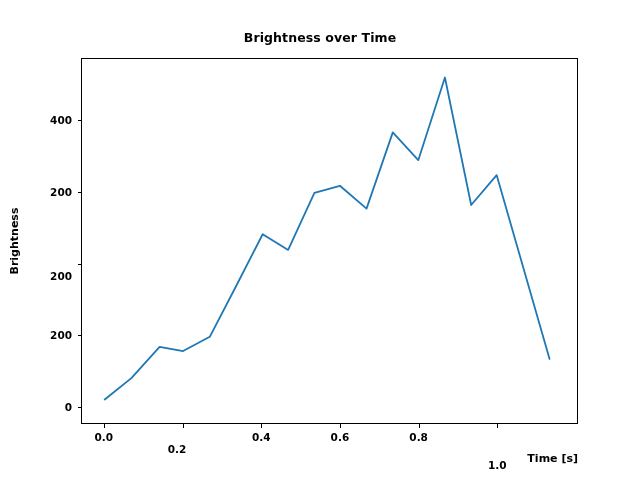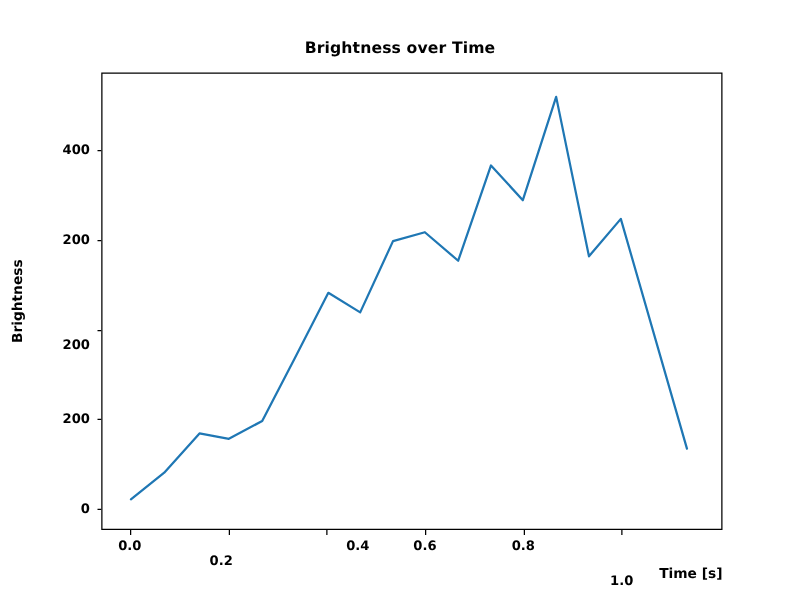--- a/index.html
+++ b/index.html
@@ -114,21 +114,21 @@
   <div id="ytick-labels">
       <div class="tick-label ytick-label" style="top: 406.81px; left: 34px; width: 38px;">0</div>
       <div class="tick-label ytick-label" style="top: 335.186px; left: 34px; width: 38px;">200</div>
       <div class="tick-label ytick-label" style="top: 263.562px; left: 34px; width: 38px; margin-top: 12px;">200</div>
       <div class="tick-label ytick-label" style="top: 191.937px; left: 34px; width: 38px;">200</div>
       <div class="tick-label ytick-label" style="top: 120.313px; left: 34px; width: 38px;">400</div>
     </div>
   <div id="xtick-labels">
       <div class="tick-label xtick-label" style="left: 103.823px; top: 431px;">0.0</div>
       <div class="tick-label xtick-label" style="left: 177px; top: 431px; margin-top: 12px;">0.2</div>
-      <div class="tick-label xtick-label" style="left: 261.226px; top: 431px; margin-left: 25px;">0.4</div>
+      <div class="tick-label xtick-label" style="left: 261.226px; top: 431px;">0.4</div>
       <div class="tick-label xtick-label" style="left: 339.928px; top: 431px;">0.6</div>
       <div class="tick-label xtick-label" style="left: 418.629px; top: 431px;">0.8</div>
       <div class="tick-label xtick-label" style="left: 497.331px; top: 431px; margin-top: 28px;">1.0</div>
     </div>
 
   <div id="xlabel">Time [s]</div>
   <div id="ylabel">Brightness</div>
 
 <div class="tick-mark ytick-mark" style="top: 406.81px;"></div>
     <div class="tick-mark ytick-mark" style="top: 335.186px;"></div>

